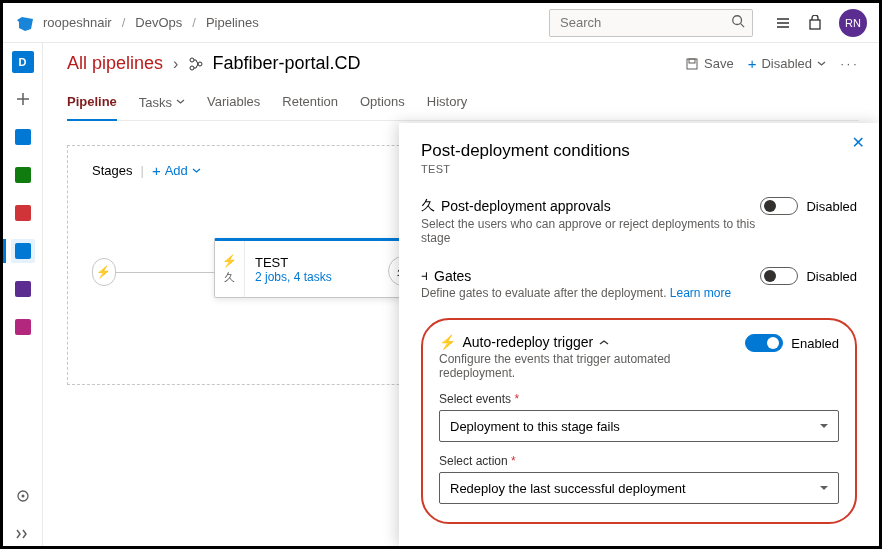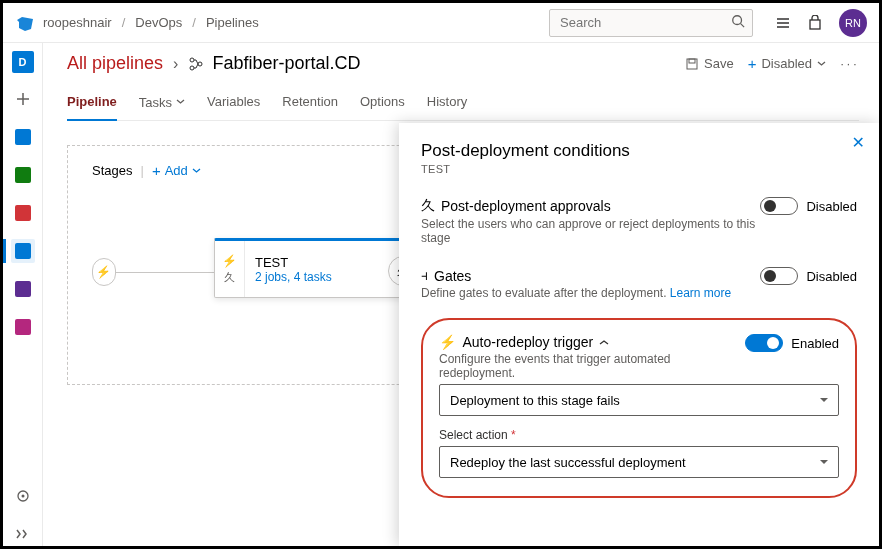--- a/index.html
+++ b/index.html
@@ -304,20 +304,23 @@
           <div class="section-desc">Configure the events that trigger automated redeployment.</div>
         </div>
         <div class="toggle-wrap">
           <div class="toggle on">
               <div class="knob"></div>
             </div>
           <span>Enabled</span>
         </div>
       </div>
 
+      <div class="field-label">
+        <span>Select events</span> <span class="req">*</span>
+      </div>
       <div class="select">
         <span>Deployment to this stage fails</span>
       </div>
 
       <div class="field-label">
         <span>Select action</span> <span class="req">*</span>
       </div>
       <div class="select">
         <span>Redeploy the last successful deployment</span>
       </div>

